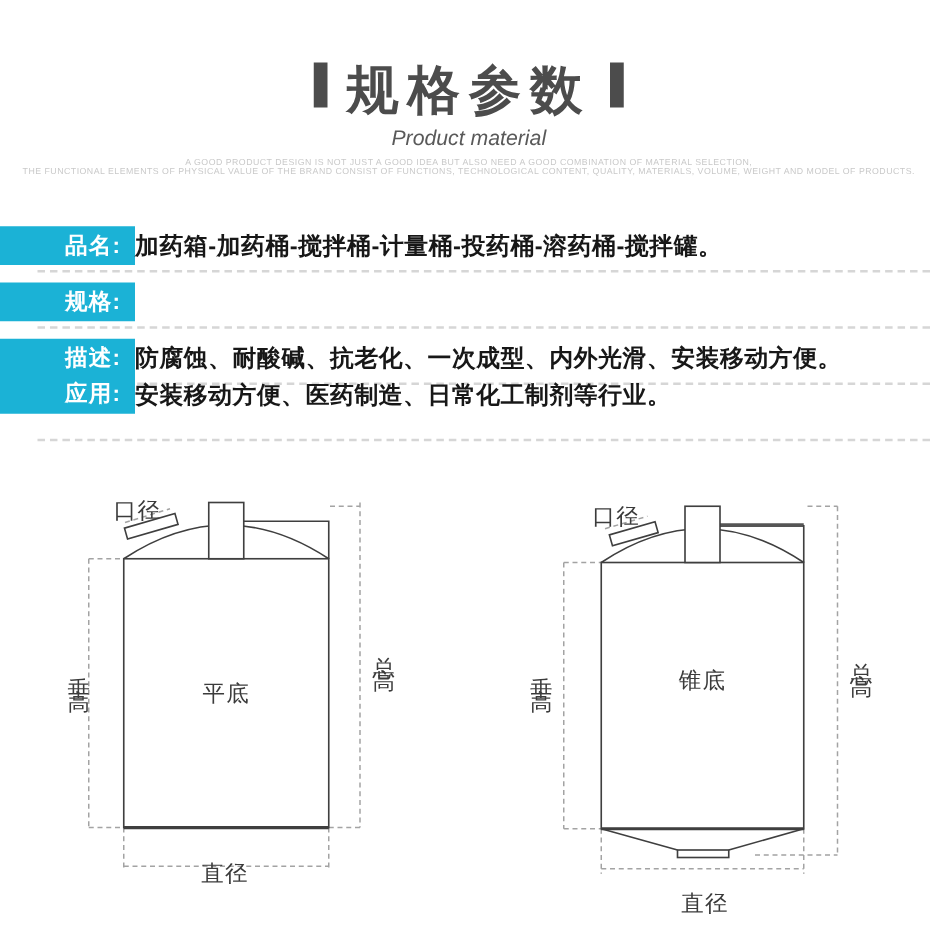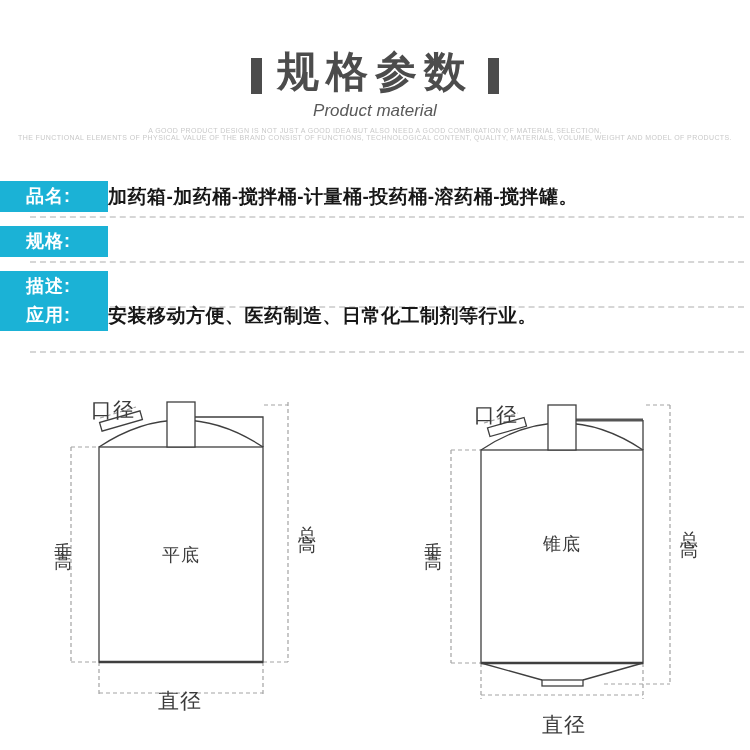--- a/index.html
+++ b/index.html
@@ -5,21 +5,21 @@
   * { margin:0; padding:0; box-sizing:border-box; }
   html,body { background:#ffffff; }
   .page {
     position:relative; width:750px; height:750px; overflow:hidden;
     background:#ffffff;
     font-family:"Liberation Sans","DejaVu Sans",sans-serif;
   }
   
   .title-row {
     position:absolute; top:50px; left:0; right:0;
-    display:flex; justify-content:center; align-items:flex-end; gap:15px;
+    display:flex; justify-content:center; align-items:flex-start; gap:15px;
   }
   .title-bar { width:11px; height:36px; background:#4c4c4c; }
   .title-text {
     font-size:42px; font-weight:bold; color:#4c4c4c; letter-spacing:7px;
     line-height:44px;
   }
   .subtitle {
     position:absolute; top:101px; left:0; right:0;
     text-align:center; font-size:17px; color:#595959;font-style:italic;
   }
@@ -32,34 +32,34 @@
   .fineprint.l2 { top:134px; }
   
   .spec-row {
     position:absolute; left:0; width:100%; height:31px;
     display:flex; align-items:center;
   }
   .spec-label {
     width:108px; height:31px; flex:0 0 108px;
     background:#1bb2d6; color:#ffffff;
     font-size:18px; font-weight:bold; letter-spacing:1px;
-    text-align:center; padding-right:11px; line-height:31px;
+    text-align:right; padding-right:11px; line-height:31px;
   }
   .spec-value {
     font-size:19px; font-weight:bold; color:#171717;
     letter-spacing:0.5px; white-space:nowrap;
   }
   .divider {
     position:absolute; left:30px; right:6px; height:0;
     border-top:2px dashed #d6d6d6;
   }
   
   .diagram-svg { position:absolute; left:0; top:360px; }
   .dlabel {
-    position:absolute; color:#3b3b3b; font-size:21px; letter-spacing:1px;
+    position:absolute; color:#3b3b3b; font-size:18px; letter-spacing:1px;
     white-space:nowrap;
   }
   .dlabel.big { font-size:18px; }
   .dlabel.center { transform:translateX(-50%);margin-top:13px; }
   .dlabel.vert {
     writing-mode:vertical-rl; text-orientation:upright;
     font-size:18px; letter-spacing:9px;
   }
 </style>
 </head>
@@ -82,20 +82,21 @@
   </div>
   <div class="divider" style="top:216px"></div>
 
   <div class="spec-row" style="top:226px">
     <div class="spec-label">规格:</div>
   </div>
   <div class="divider" style="top:261px"></div>
 
   <div class="spec-row" style="top:271px">
     <div class="spec-label">描述:</div>
+    <div class="spec-value">防腐蚀、耐酸碱、抗老化、一次成型、内外光滑、安装移动方便。</div>
   </div>
   <div class="divider" style="top:306px"></div>
 
   <div class="spec-row" style="top:300px">
     <div class="spec-label">应用:</div>
     <div class="spec-value">安装移动方便、医药制造、日常化工制剂等行业。</div>
   </div>
   <div class="divider" style="top:351px"></div>
 
   <svg class="diagram-svg" width="750" height="390" viewBox="0 0 750 390">

